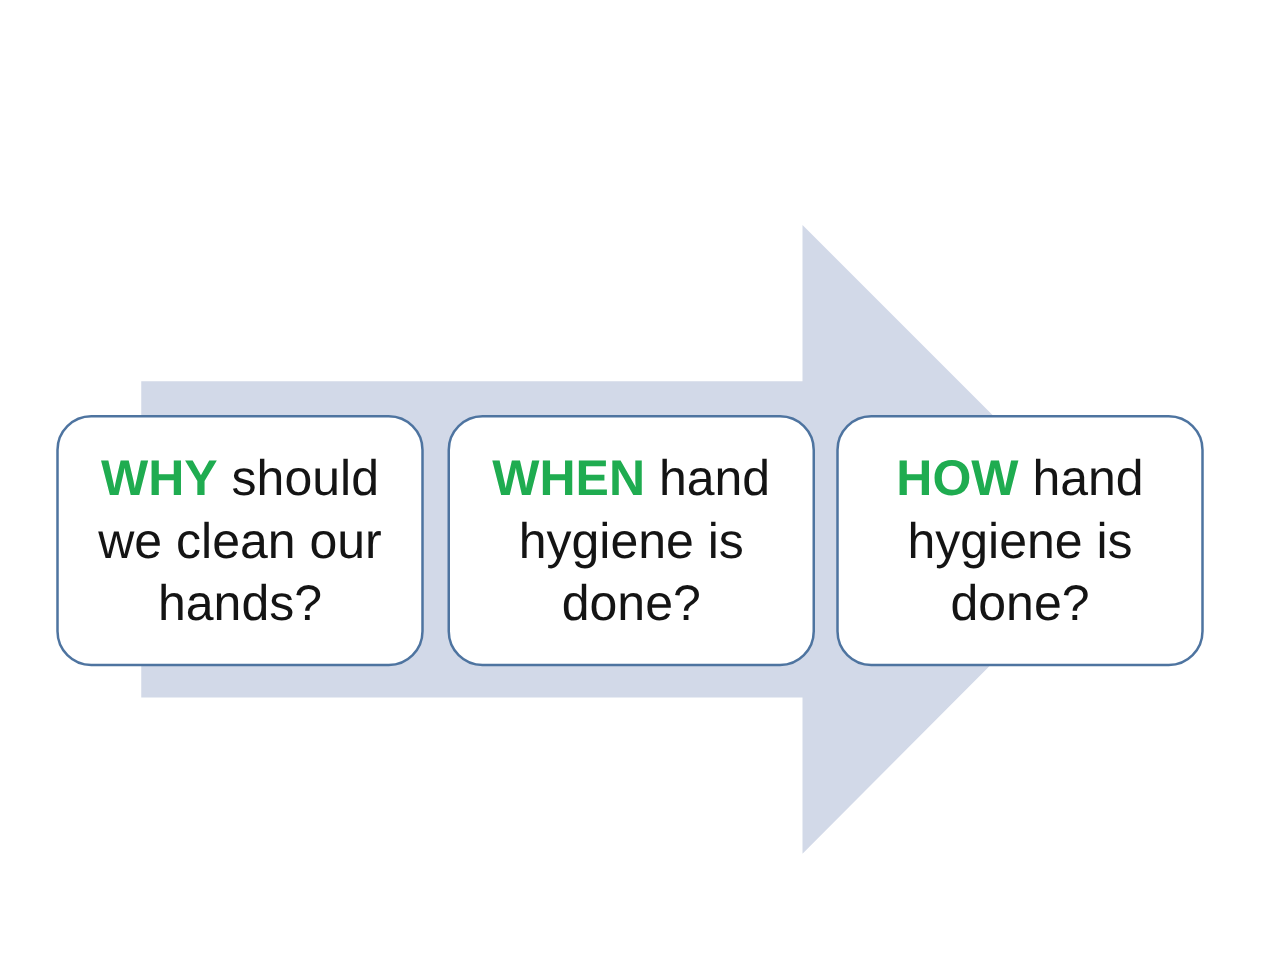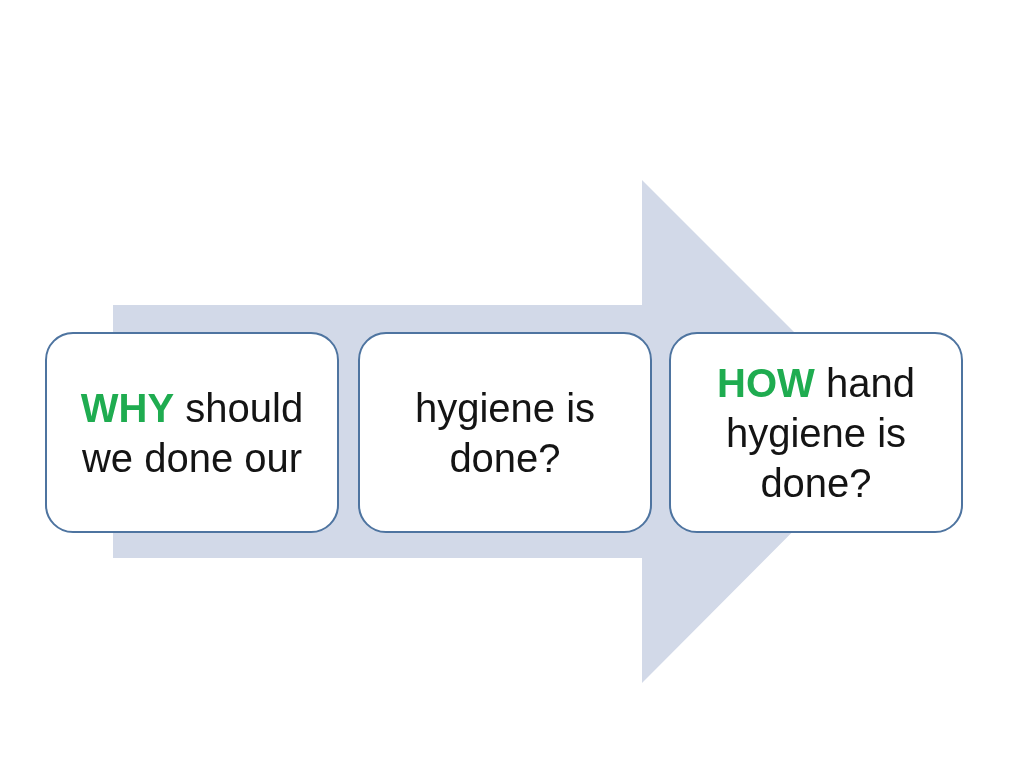--- a/index.html
+++ b/index.html
@@ -67,24 +67,26 @@
 <body>
 
 <div class="slide">
 
   <svg class="arrow-svg" viewBox="0 0 1024 768" aria-hidden="true">
     <polygon points="113,305 642,305 642,180 893,431 642,683 642,558 113,558"></polygon>
   </svg>
 
   <div class="question-box box-1">
     <div class="line"><span class="keyword">WHY</span><span> should</span></div>
-    <div class="line">we done our</div>
+    <div class="line">we clean our</div>
+    <div class="line">hands?</div>
   </div>
 
   <div class="question-box box-2">
+    <div class="line"><span class="keyword">WHEN</span><span> hand</span></div>
     <div class="line">hygiene is</div>
     <div class="line">done?</div>
   </div>
 
   <div class="question-box box-3">
     <div class="line"><span class="keyword">HOW</span><span> hand</span></div>
     <div class="line">hygiene is</div>
     <div class="line">done?</div>
   </div>
 

